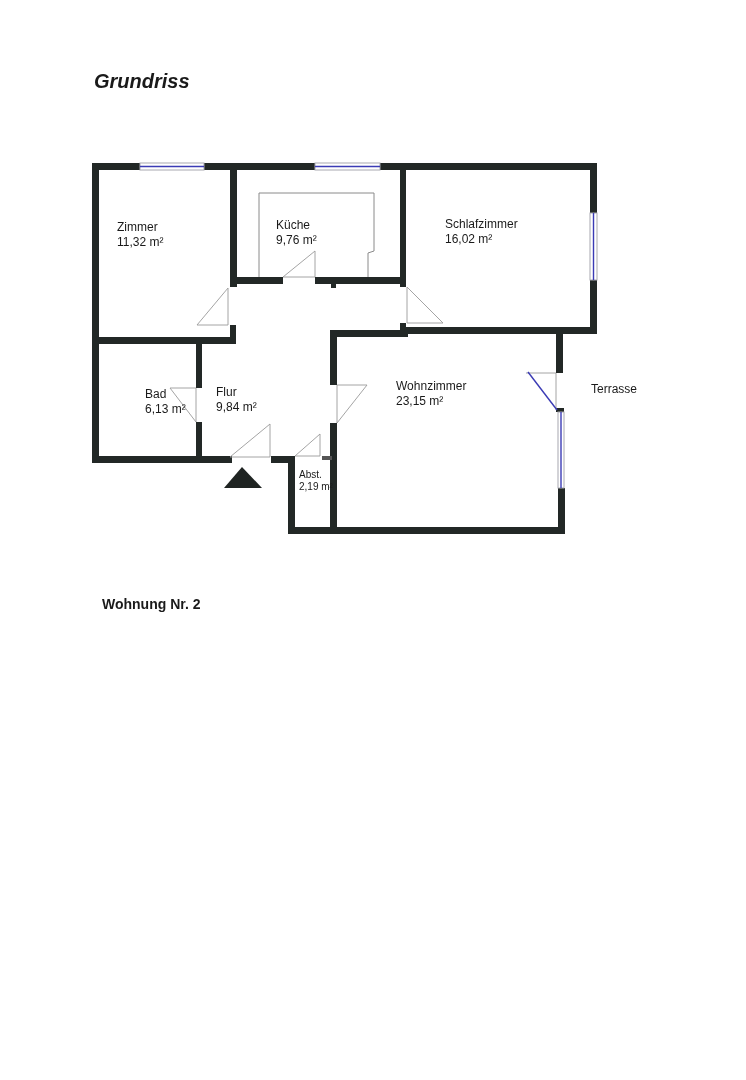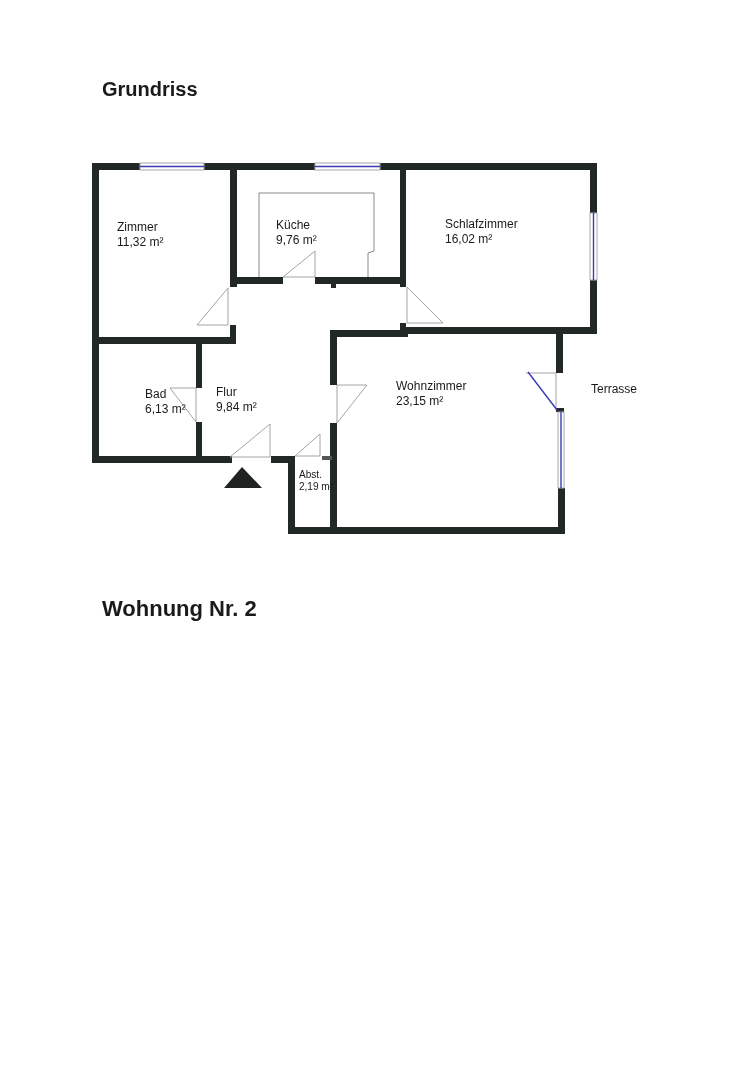--- a/index.html
+++ b/index.html
@@ -1,19 +1,19 @@
 <!DOCTYPE html>
 <html><head>
 <meta charset="utf-8">
 <style>
   html, body { margin: 0; padding: 0; background: #ffffff; }
   body { width: 746px; height: 1080px; position: relative; overflow: hidden;
          font-family: "Liberation Sans", "DejaVu Sans", sans-serif; color: #1a1a1a; }
-  .page-title { position: absolute; left: 94px; top: 70px; font-size: 20px; font-weight: bold; margin: 8px; }
-  .subtitle { position: absolute; left: 102px; top: 596px; font-size: 22px; font-weight: bold; margin: 0; }
+  .page-title { position: absolute; left: 94px; top: 70px; font-size: 20px; font-weight: bold; margin: 0; font-style: italic; }
+  .subtitle { position: absolute; left: 102px; top: 596px; font-size: 14px; font-weight: bold; margin: 0; }
   svg.plan { position: absolute; left: 0; top: 0; }
   .lbl { font-family: "Liberation Sans", "DejaVu Sans", sans-serif; font-size: 12px; fill: #1a1a1a; }
   .lbl-small { font-size: 10px; }
   .wall { fill: #222826; }
   .door { fill: none; stroke: #9a9a9a; stroke-width: 0.9; }
   .kitchen-outline { fill: none; stroke: #8a8a8a; stroke-width: 1; }
   .win-frame { fill: #ffffff; stroke: #a8a8b0; stroke-width: 1; }
   .win-glass { stroke: #3b3bb5; stroke-width: 1.4; }
 </style>
 </head>

